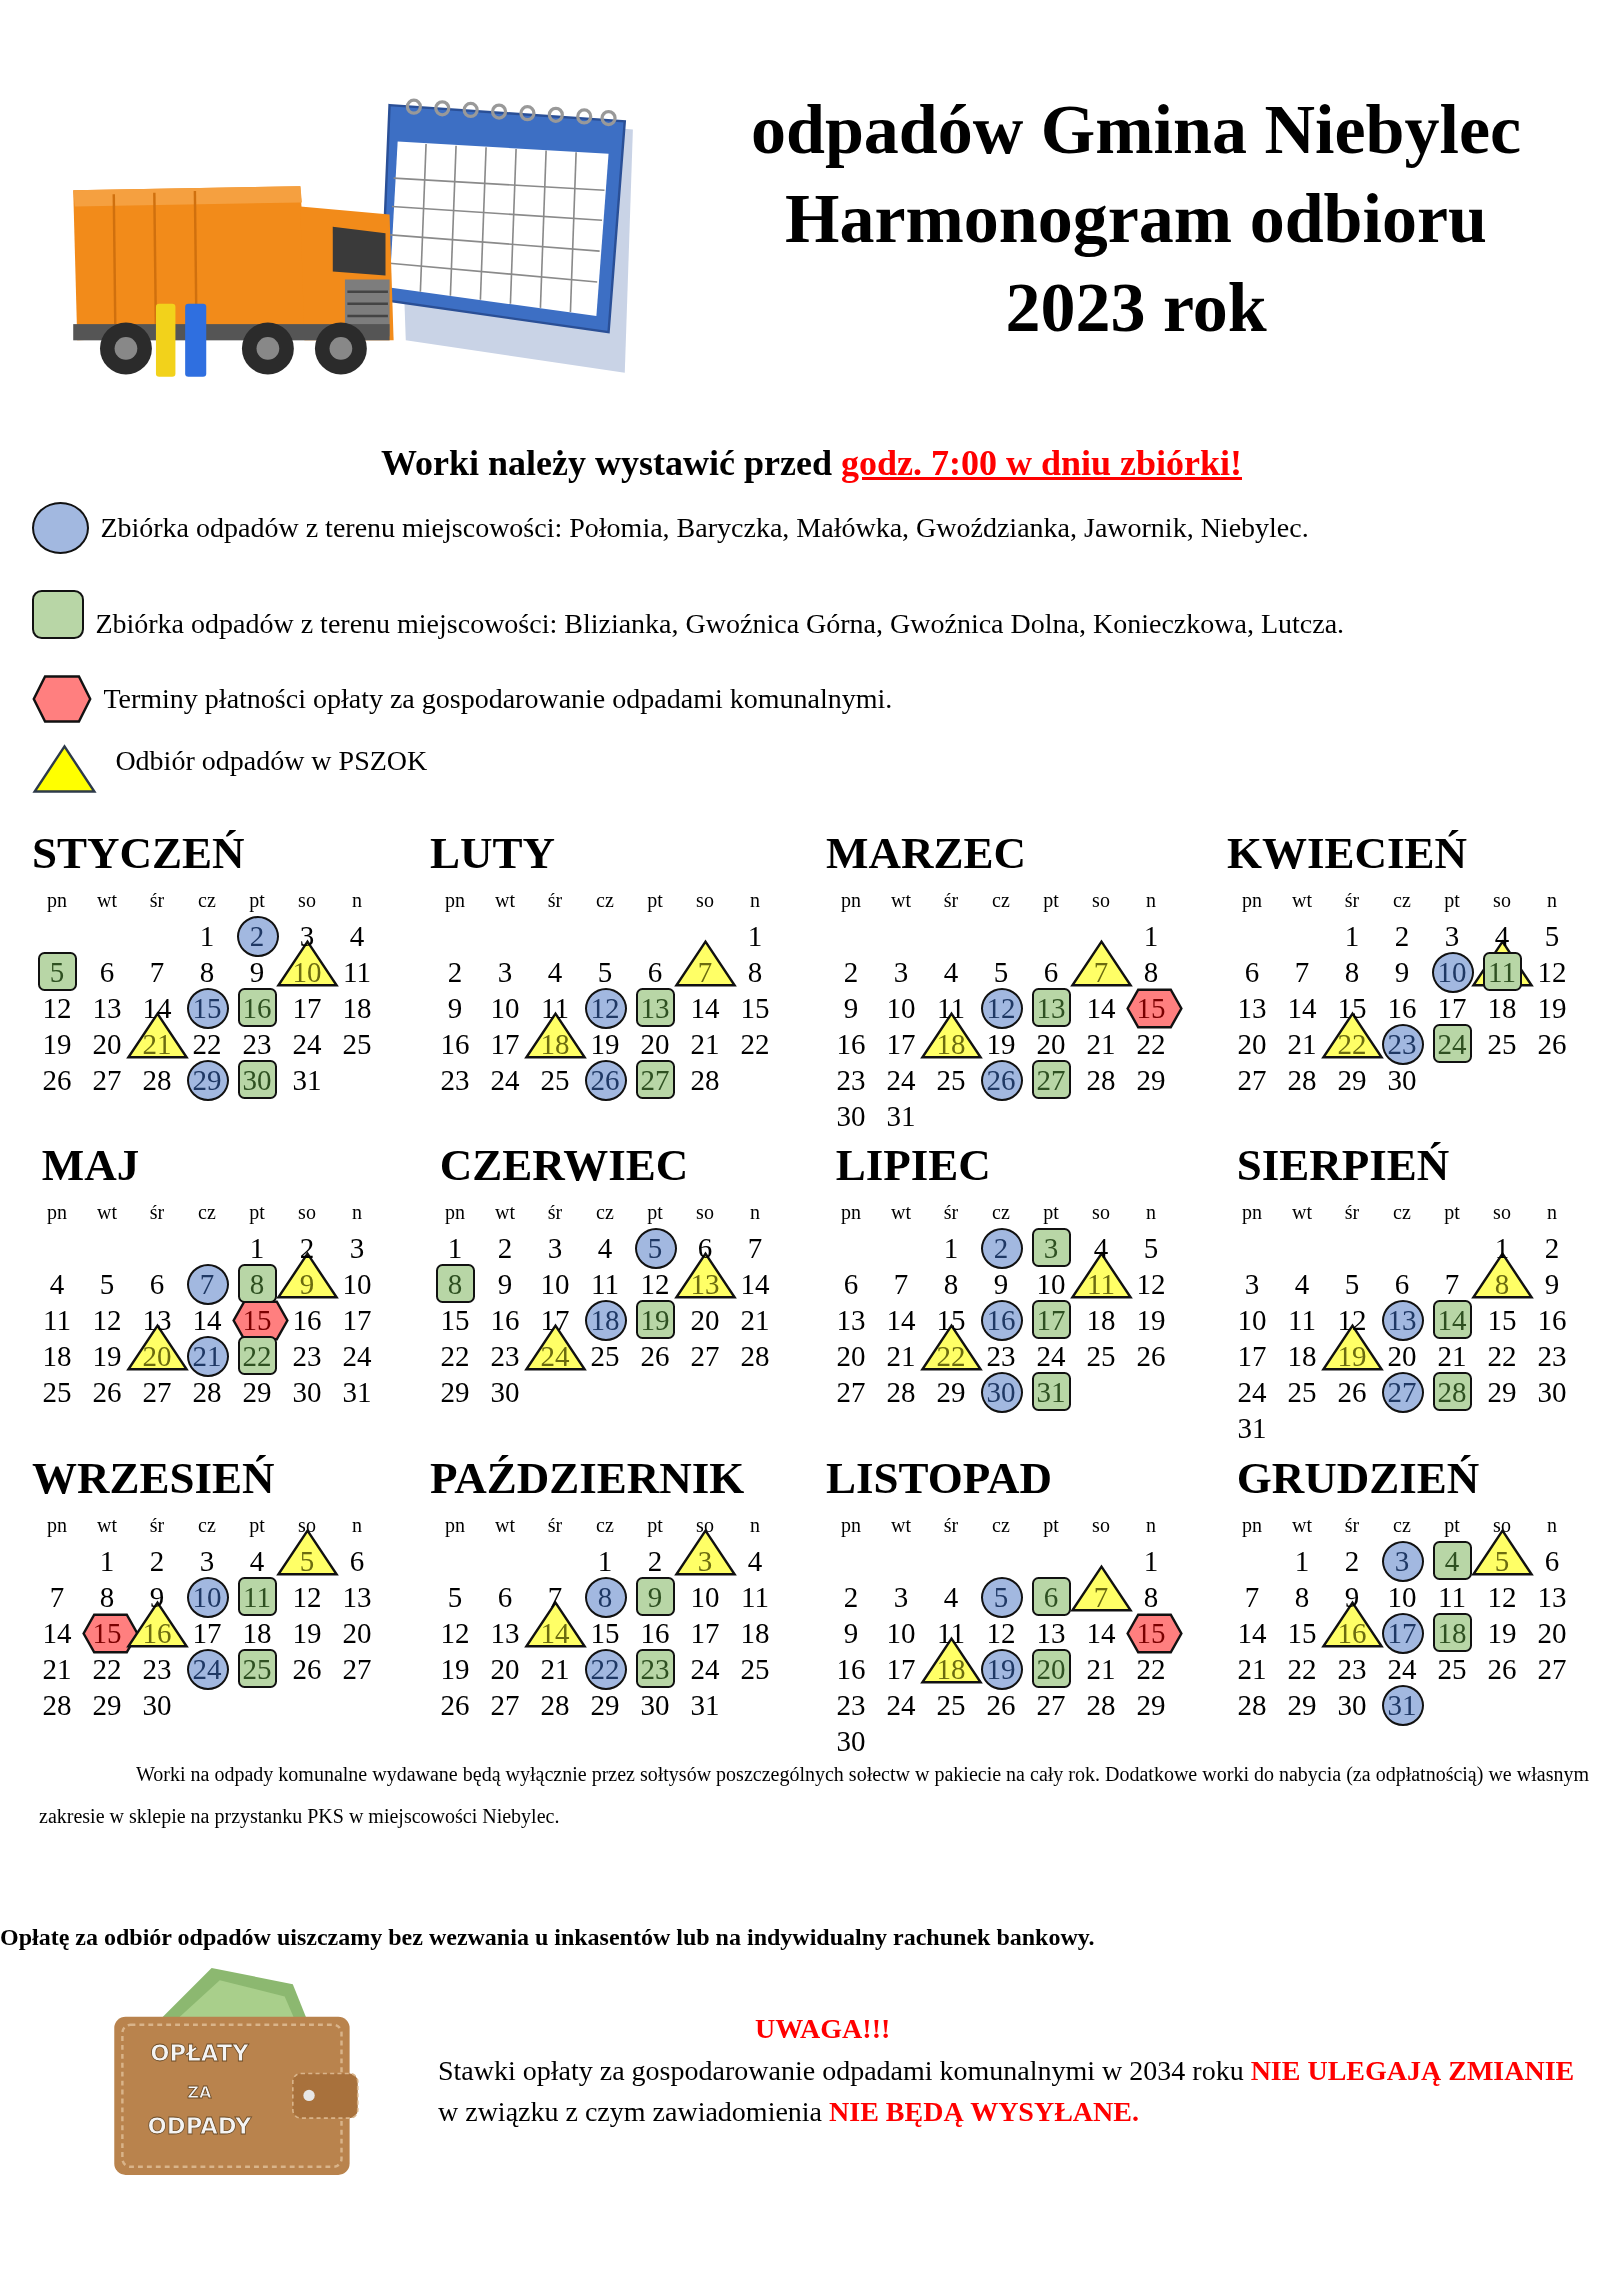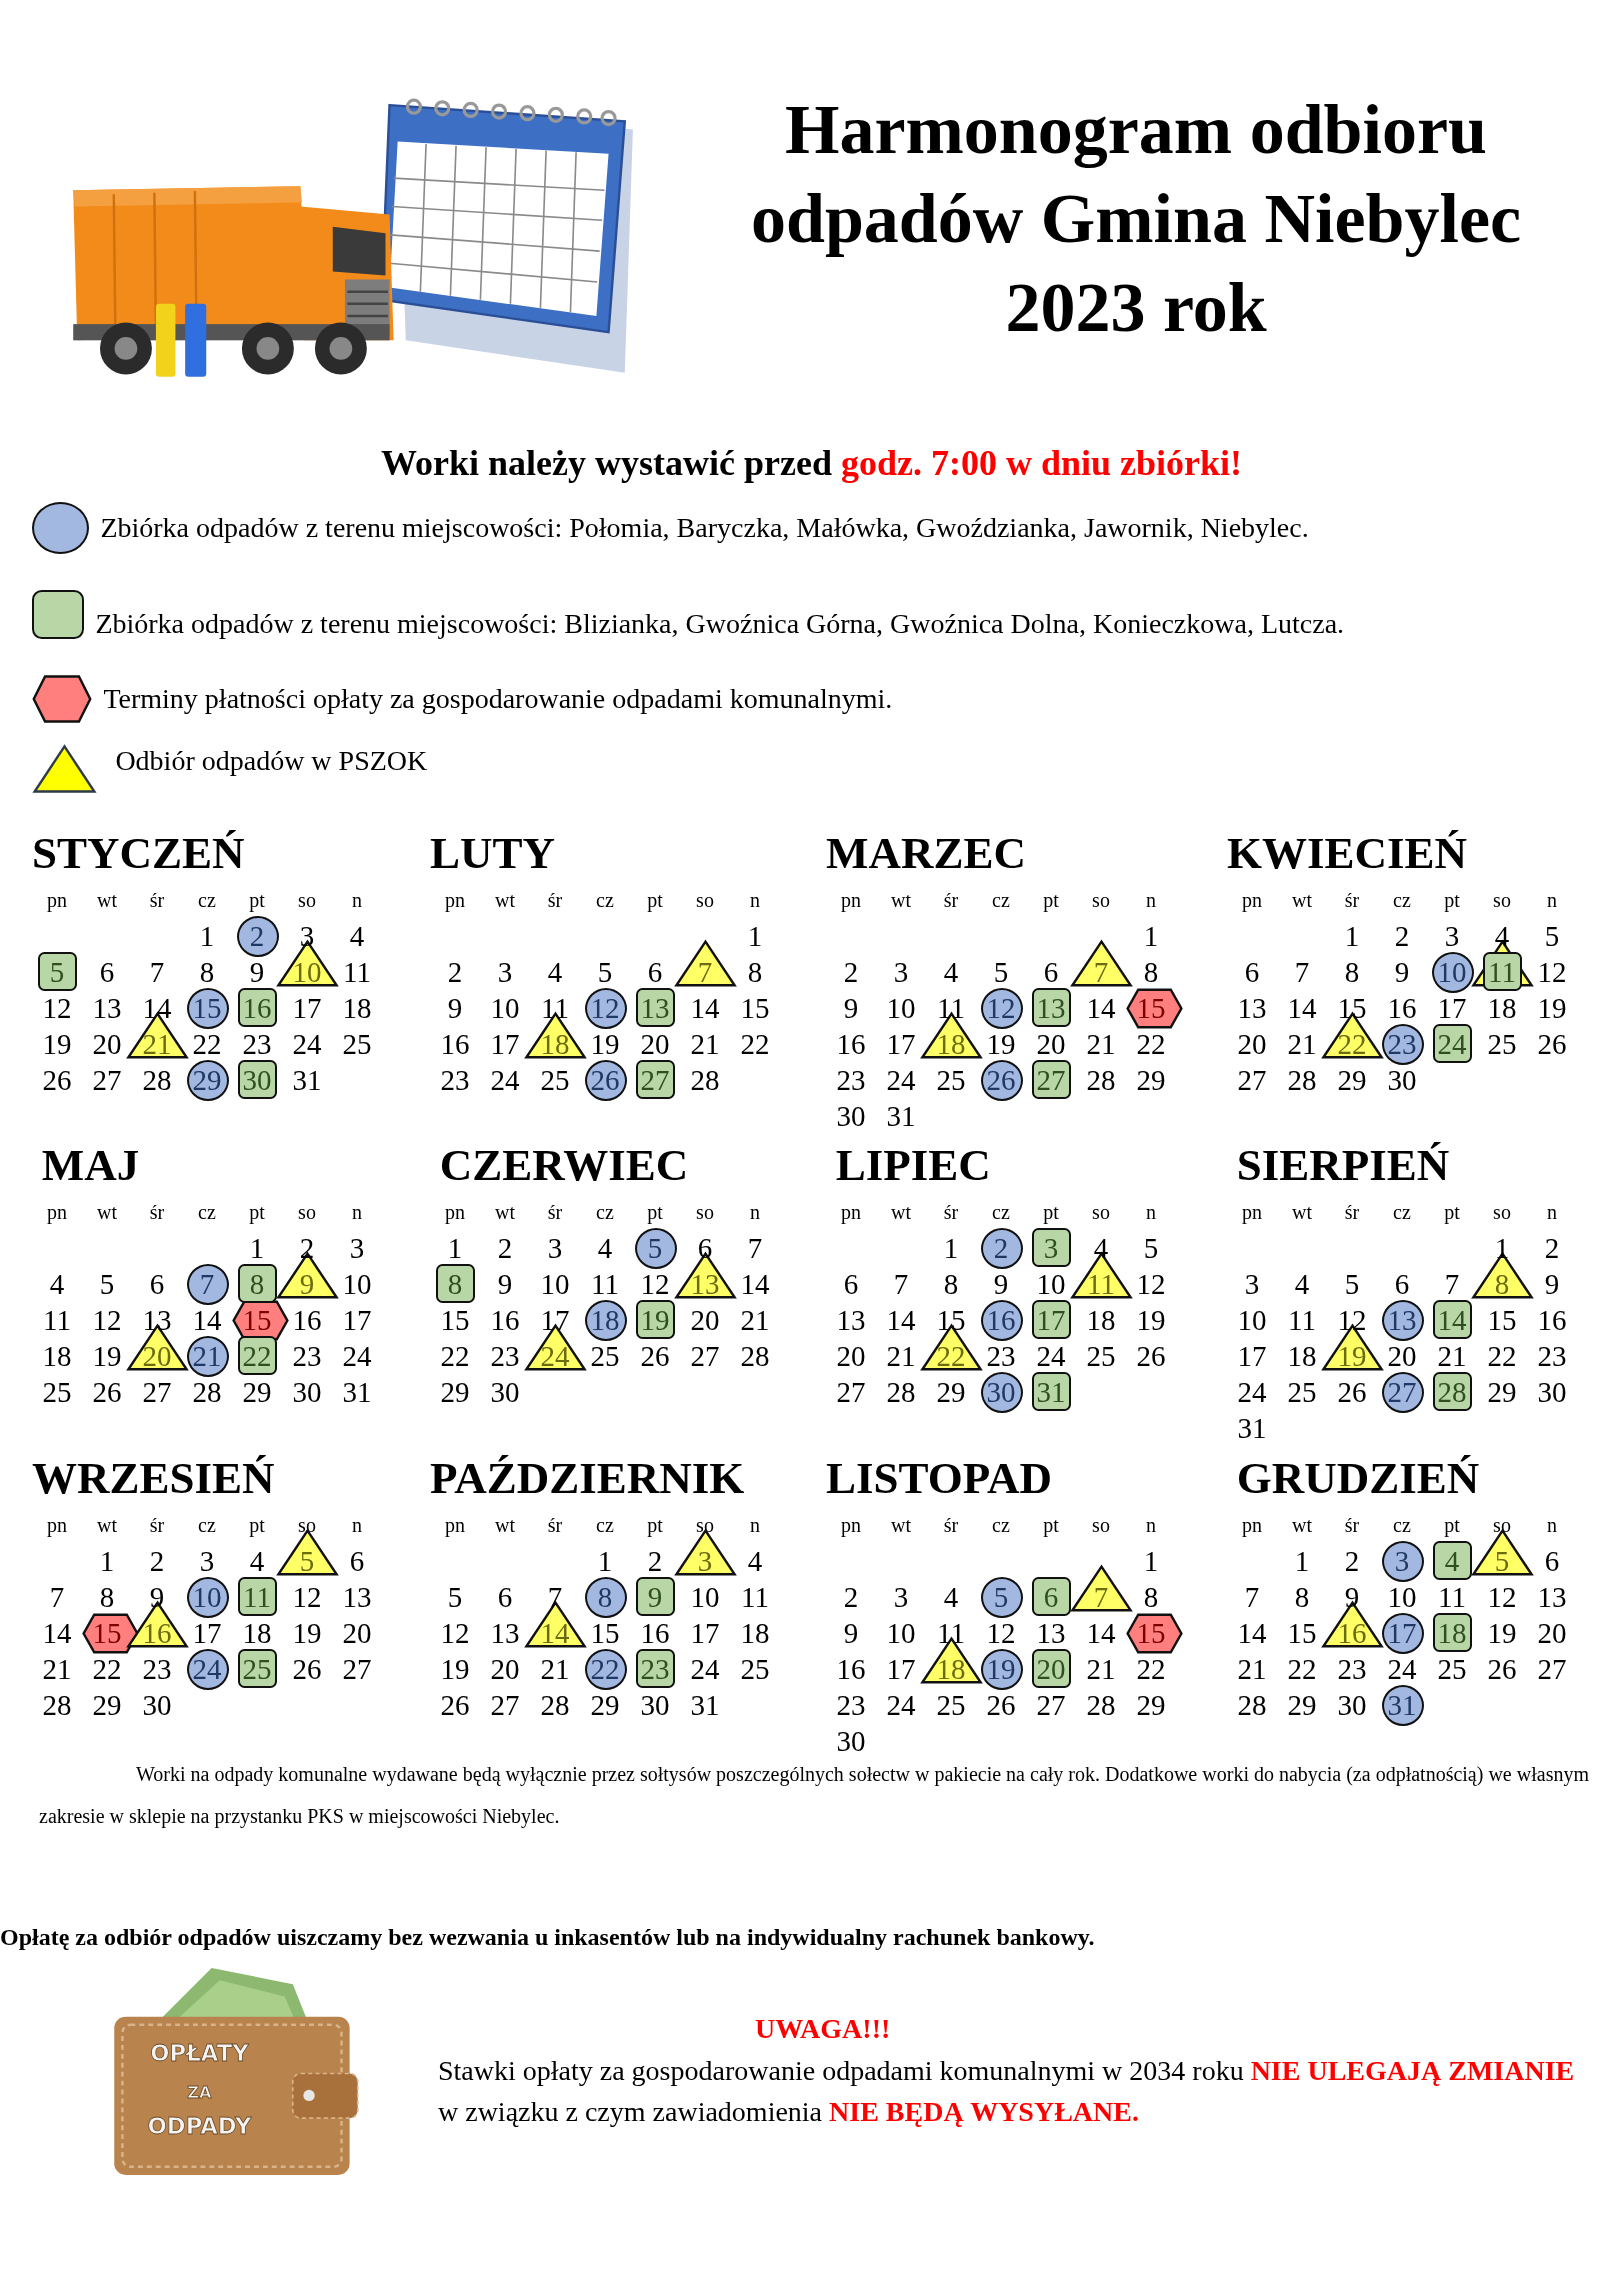--- a/index.html
+++ b/index.html
@@ -5,21 +5,21 @@
   * { box-sizing: border-box; margin: 0; padding: 0; }
   html, body { width: 1623px; height: 2295px; background: #ffffff; overflow: hidden; }
   body { position: relative; font-family: "Liberation Serif", "DejaVu Serif", serif; color: #000; }
 
   
   .hero-art { position: absolute; left: 65px; top: 97px; width: 568px; height: 292px; }
   .title { position: absolute; left: 649px; top: 85px; width: 974px; text-align: center;
            font-weight: bold; font-size: 70px; line-height: 89px; }
   .subtitle { position: absolute; left: 0; top: 442px; width: 1623px; text-align: center;
               font-weight: bold; font-size: 36px; }
-  .subtitle .hl { color: #ff0000; text-decoration-thickness: 3.2px; }
+  .subtitle .hl { color: #ff0000; text-decoration: underline; text-decoration-thickness: 3.2px; }
 
   
   .legend-row { position: absolute; left: 32px; display: flex; align-items: center; font-size: 28px; }
   .legend-row .txt { margin-left: 11.4px; }
   .lg-circle { width: 57px; height: 52px; border-radius: 50%; background: #a2b8e0; border: 2.4px solid #111; }
   .lg-square { width: 52px; height: 49px; border-radius: 9.7px; background: #b8d6a6; border: 2.4px solid #111; }
   .lg-hex { width: 60px; height: 50px; position: relative; }
   .lg-tri { width: 65px; height: 50px; position: relative; }
 
   
@@ -109,22 +109,22 @@
     <circle cx="250" cy="310" r="32" fill="#2b2b2b"></circle>
       <circle cx="250" cy="310" r="14" fill="#888"></circle>
     <circle cx="340" cy="310" r="32" fill="#2b2b2b"></circle>
       <circle cx="340" cy="310" r="14" fill="#888"></circle>
     <rect x="112" y="255" width="24" height="90" rx="4" fill="#f2d21b"></rect>
     <rect x="148" y="255" width="26" height="90" rx="4" fill="#2f6fe0"></rect>
   </g>
 </svg>
 
 <div class="title">
+  <div>odpadów Gmina Niebylec</div>
   <div>Harmonogram odbioru</div>
-  <div>odpadów Gmina Niebylec</div>
   <div>2023 rok</div>
 </div>
 
 <div class="subtitle">
   <span>Worki należy wystawić przed </span><span class="hl">godz. 7:00 w dniu zbiórki!</span>
 </div>
 
 <div class="legend-row" style="top:502px;">
   <div class="lg-circle"></div>
   <span class="txt">Zbiórka odpadów z terenu miejscowości: Połomia, Baryczka, Małówka, Gwoździanka, Jawornik, Niebylec.</span>

